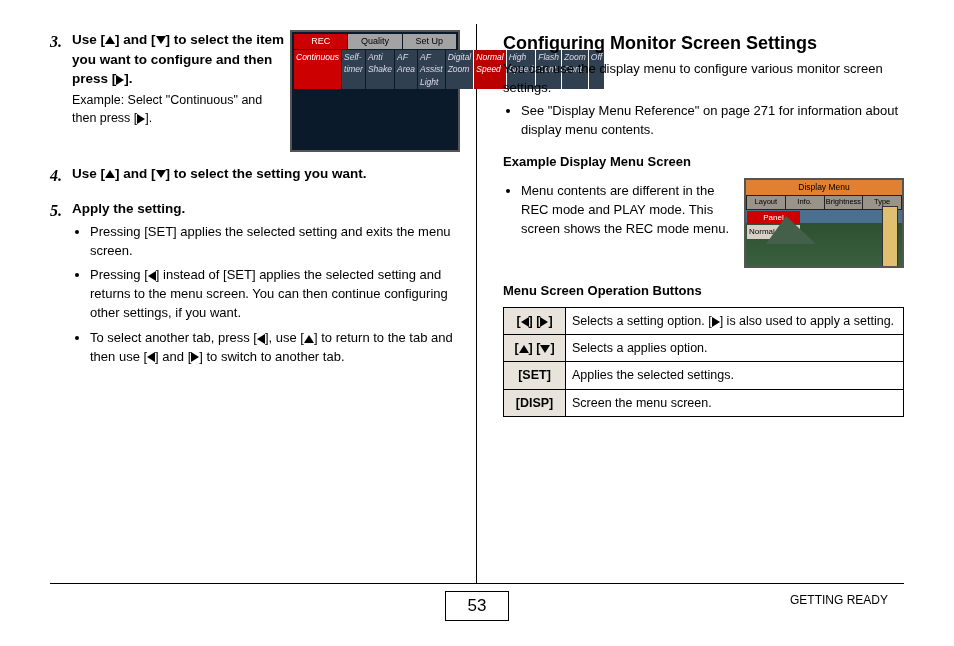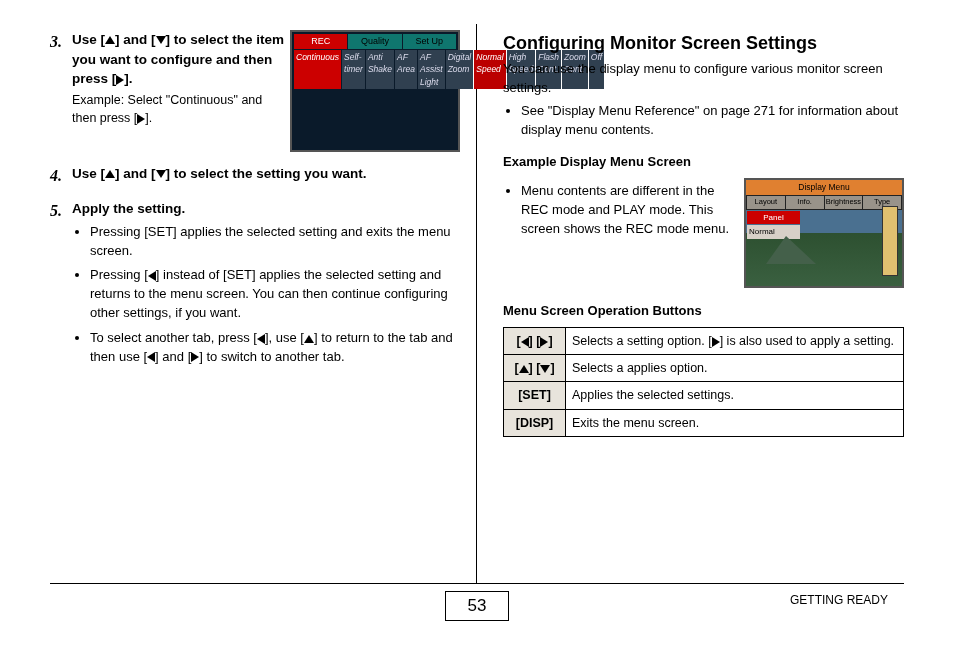--- a/index.html
+++ b/index.html
@@ -48,34 +48,34 @@
   .screenshot1 {
     width: 170px; height: 122px;
     border: 2px solid #555;
     background: #0a1a2a;
     flex-shrink: 0;
     font-size: 9px;
     color: #fff;
     padding: 2px;
   }
   .ss1-tabs { display:flex; gap:1px; margin-bottom:1px;}
-  .ss1-tab { flex:1; background:#0f766e; color:#000; text-align:center; padding:1px 0; font-size:9px;}
+  .ss1-tab { flex:1; background:#a3a3a3; color:#000; text-align:center; padding:1px 0; font-size:9px;}
   .ss1-tab.active { background:#c00; color:#fff;}
   .ss1-body { display:flex; gap:1px;}
   .ss1-col { flex:1; display:flex; flex-direction:row; gap:1px;}
   .ss1-item { background:#304050; padding:1px 2px; font-size:8.5px; color:#dde; font-style: italic;}
   .ss1-item.sel { background:#c00; color:#fff;}
   .ss1-item.selR { background:#b00; color:#fff;}
   h2 { font-size: 18px; margin: 0 0 4px 0; font-weight:bold;}
   .para { font-size: 13px; margin-bottom: 4px;}
   .sub-head { font-weight: bold; font-size: 13px; margin-top: 14px; margin-bottom:6px;}
   .example-row { display:flex; gap:14px; align-items:flex-start;}
   .example-row .txt { flex:1; }
   .screenshot2 {
-    width: 160px; height: 110px;
+    width: 160px; height: 90px;
     border: 2px solid #555;
     background: linear-gradient(to bottom, #4a7090 0%, #4a7090 50%, #2d5030 50%, #3a6040 100%);
     flex-shrink:0;
     font-size:8px;
     position:relative;
     overflow:hidden;
   }
   .ss2-title { background:#e08030; color:#000; font-size:8.5px; text-align:center; padding:1px 0;}
   .ss2-tabs { display:flex; gap:1px; background:#222; padding:1px;}
   .ss2-tab {flex:1; background:#99938a; color:#000; text-align:center; font-size:7.5px; padding:1px 0;}
@@ -233,21 +233,21 @@
       <tr>
         <td class="key">[<span class="tri up"></span>] [<span class="tri down"></span>]</td>
         <td>Selects a applies option.</td>
       </tr>
       <tr>
         <td class="key">[SET]</td>
         <td>Applies the selected settings.</td>
       </tr>
       <tr>
         <td class="key">[DISP]</td>
-        <td>Exits the menu screen.</td>
+        <td>Screen the menu screen.</td>
       </tr>
     </tbody>
       </table>
 
   </div>
 </div>
 
 <div class="footer">
   <div class="page-num">53</div>
   <div class="footer-label">GETTING READY</div>

